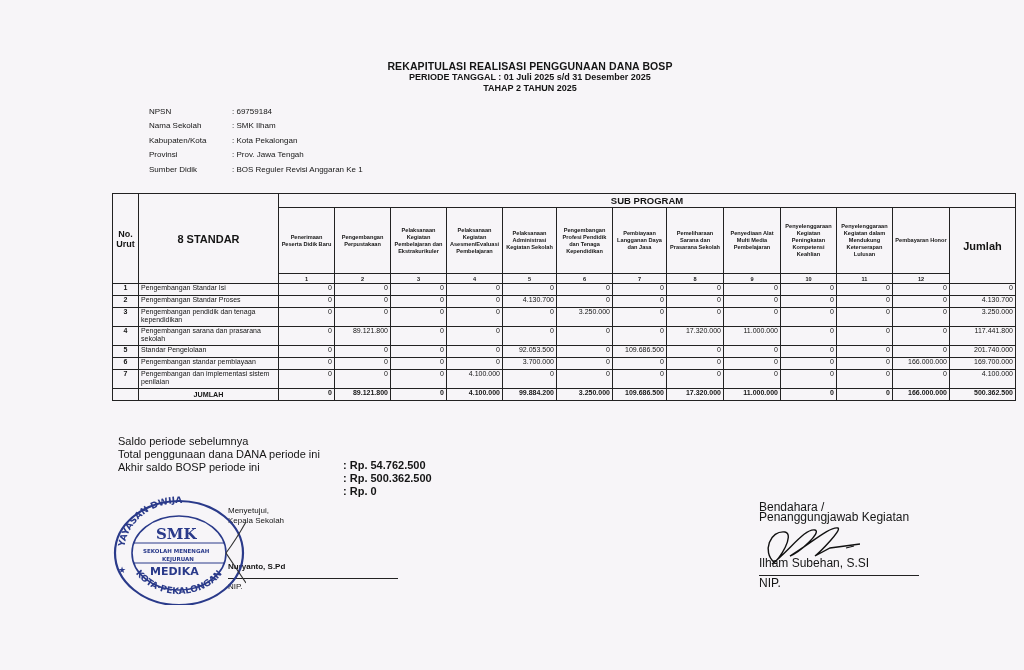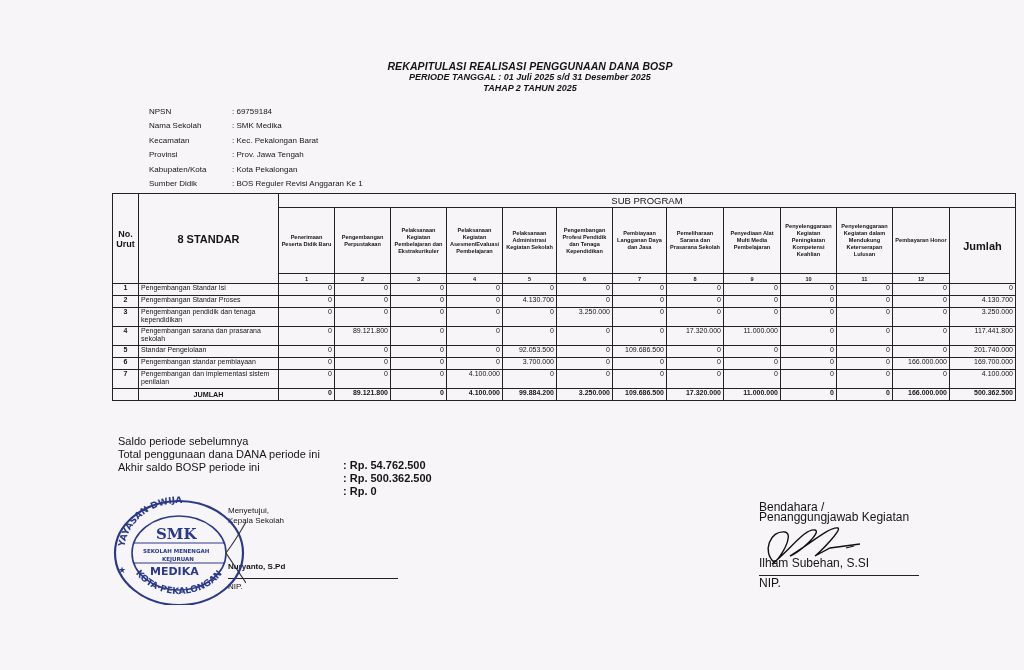--- a/index.html
+++ b/index.html
@@ -4,34 +4,34 @@
 <style>
   html, body { margin:0; padding:0; }
   body {
     width:1024px; height:670px; overflow:hidden; position:relative;
     background:#f7f5f8;
     font-family:"Liberation Sans", sans-serif; color:#151515;
   }
   .titles { position:absolute; left:0; width:1024px; top:60px; text-align:center; font-weight:bold; }
   .titles .t1 { font-size:10.5px; line-height:12px; letter-spacing:0.1px; }
   .titles .t2, .titles .t3 { font-size:9px; line-height:11px; }
-  .titles .inner { position:absolute; left:380px; width:300px;font-style:italic; }
+  .titles .inner { position:absolute; left:380px; width:300px; }
 
   .info { position:absolute; left:117px; top:104px; font-size:8px; }
   .info .row { height:14.5px; display:flex; align-items:center; }
   .info .lbl { width:83px;padding-left:32px; }
 
   table.main {
     position:absolute; left:112px; top:193px;
     border-collapse:collapse; font-size:7.2px; table-layout:fixed;
   }
   table.main td, table.main th {
     border:1px solid #222; padding:0 2px; overflow:hidden;
   }
-  .hdr-sub { font-size:9.5px; font-weight:normal; text-align:center; height:13px; }
+  .hdr-sub { font-size:9.5px; font-weight:bold; text-align:center; height:13px; }
   .colhdr { font-size:5.6px; font-weight:bold; text-align:center; line-height:7px; height:65px; }
   .num-row td { font-size:5.6px; font-weight:bold; text-align:center; height:9px; }
   .bighdr { font-size:11px; font-weight:bold; text-align:center; }
   .nohdr { font-size:9px; font-weight:bold; text-align:center; line-height:10px; }
   td.v { text-align:right; vertical-align:top; font-size:7px; padding-right:2px; }
   td.no { text-align:center; vertical-align:top; font-weight:bold; font-size:7px; }
   td.name { vertical-align:top; font-size:7px; line-height:8px; }
   tr.total td { font-weight:bold; height:11px; }
   tr.total td.lbl { text-align:center; }
 
@@ -59,33 +59,29 @@
   </div>
 </div>
 
 <div class="info">
   <div class="row">
       <span class="lbl">NPSN</span>
       <span>: 69759184</span>
     </div>
   <div class="row">
       <span class="lbl">Nama Sekolah</span>
-      <span>: SMK Medika</span>
-    </div>
-  <div class="row">
-      <span class="lbl">Kecamatan</span>
-      <span>: Kec. Pekalongan Barat</span>
+      <span>: SMK Ilham</span>
+    </div>
+  <div class="row">
+      <span class="lbl">Kabupaten/Kota</span>
+      <span>: Kota Pekalongan</span>
     </div>
   <div class="row">
       <span class="lbl">Provinsi</span>
       <span>: Prov. Jawa Tengah</span>
-    </div>
-  <div class="row">
-      <span class="lbl">Kabupaten/Kota</span>
-      <span>: Kota Pekalongan</span>
     </div>
   <div class="row">
       <span class="lbl">Sumber Didik</span>
       <span>: BOS Reguler Revisi Anggaran Ke 1</span>
     </div>
 </div>
 
 <table class="main">
   <colgroup>
     <col style="width:26px">

